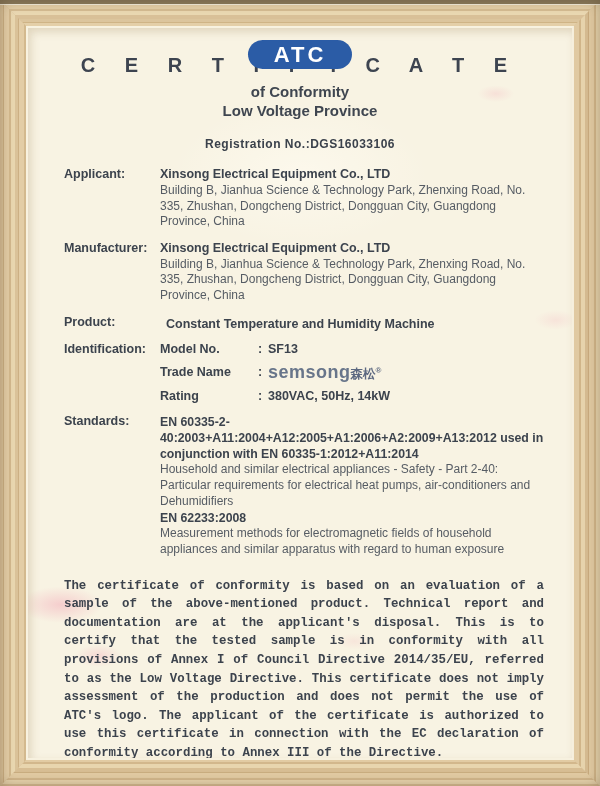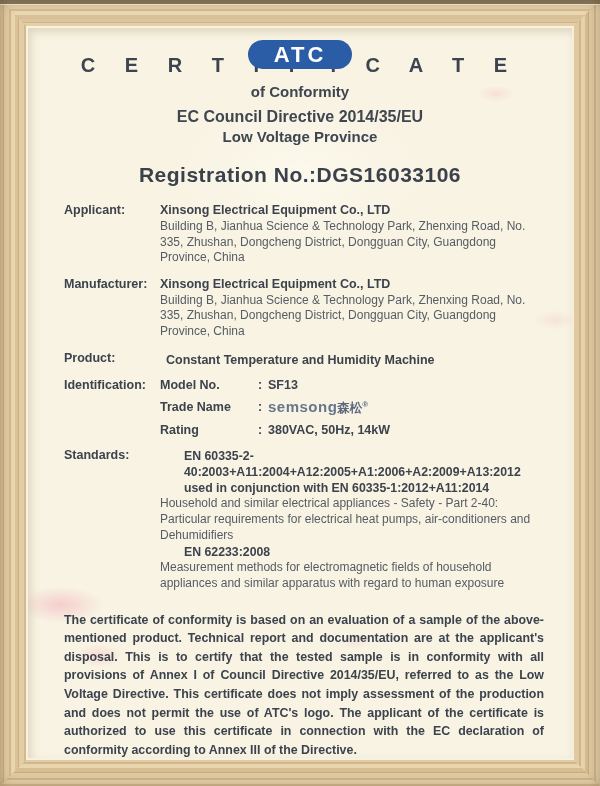--- a/index.html
+++ b/index.html
@@ -51,64 +51,63 @@
     font-weight:bold;font-size:22px;letter-spacing:3px;line-height:29px;
     padding:0 26px;position:relative;z-index:2;
   }
   .cert-title{
     font-size:20px;font-weight:bold;letter-spacing:12px;color:#3d4450;
     margin-top:-15px;position:relative;z-index:1;white-space:nowrap;
   }
   .cert-sub{font-size:15px;font-weight:bold;color:#3f4650;margin-top:6px;}
   .cert-dir1{font-size:16px;font-weight:bold;color:#3f4650;margin-top:8px;}
   .cert-dir2{font-size:15px;font-weight:bold;color:#3f4650;margin-top:2px;}
-  .registration{font-size:21px;font-weight:bold;color:#3a414b;margin-top:18px;letter-spacing:.5px;}
+  .registration{font-size:12px;font-weight:bold;color:#3a414b;margin-top:18px;letter-spacing:.5px;}
 
   
   .fields{padding:16px 28px 0 36px;}
   .frow{display:grid;grid-template-columns:96px 1fr;margin-bottom:11px;}
   .flabel{font-size:12.5px;font-weight:bold;color:#3c434d;}
   .fname{font-size:12.5px;font-weight:bold;color:#3c434d;}
   .faddr{font-size:12px;color:#565c64;line-height:1.3;margin-top:2px;}
   .fvalue{font-size:12.5px;font-weight:bold;color:#3c434d;margin-left:6px;}
   .product-row .fvalue{margin-top:2px;}
   .id-grid{display:grid;grid-template-columns:92px 16px 1fr;row-gap:6px;align-items:center;}
   .id-name{font-size:12.5px;font-weight:bold;color:#3c434d;}
   .id-colon{font-size:12.5px;font-weight:bold;color:#3c434d;text-align:center;}
   .id-value{font-size:12.5px;font-weight:bold;color:#3c434d;}
-  .brand{font-weight:bold;font-size:15px;color:#68758a;letter-spacing:.5px;}
+  .brand{font-weight:bold;font-size:18px;color:#68758a;letter-spacing:.5px;}
   .brand-cjk{font-weight:bold;font-size:12.5px;color:#5c6880;}
   .brand-reg{font-size:8px;vertical-align:super;color:#5c6880;}
   .std-line{font-size:12px;color:#565c64;line-height:1.32;}
-  .std-bold{font-weight:bold;color:#3c434d;font-size:12.3px;margin-left:24px;}
+  .std-bold{font-weight:bold;color:#3c434d;font-size:12.3px;}
 
   
   .declaration{
     padding:8px 28px 0 36px;font-size:12.4px;font-weight:bold;color:#3c434d;
-    text-align:justify;line-height:1.5;
+    text-align:justify;line-height:1.5;font-family:Liberation Mono, monospace;
   }
 </style>
 </head>
 <body>
 
 <div class="frame-piece frame-top"></div>
 <div class="frame-piece frame-bottom"></div>
 <div class="frame-piece frame-left"></div>
 <div class="frame-piece frame-right"></div>
 <div class="photo-edge"></div>
 <div class="photo-edge-line"></div>
 <div class="inner-mat"></div>
 
 <div class="paper">
 
   <div class="header">
     <div class="atc-pill">ATC</div>
     <div class="cert-title">C E R T I F I C A T E</div>
     <div class="cert-sub">of Conformity</div>
-    <div class="cert-dir1">EC Council Directive 2014/35/EU</div>
     <div class="cert-dir2">Low Voltage Province</div>
     <div class="registration">Registration No.:DGS16033106</div>
   </div>
 
   <div class="fields">
 
     <div class="frow">
       <div class="flabel">Applicant:</div>
       <div>
         <div class="fname">Xinsong Electrical Equipment Co., LTD</div>

